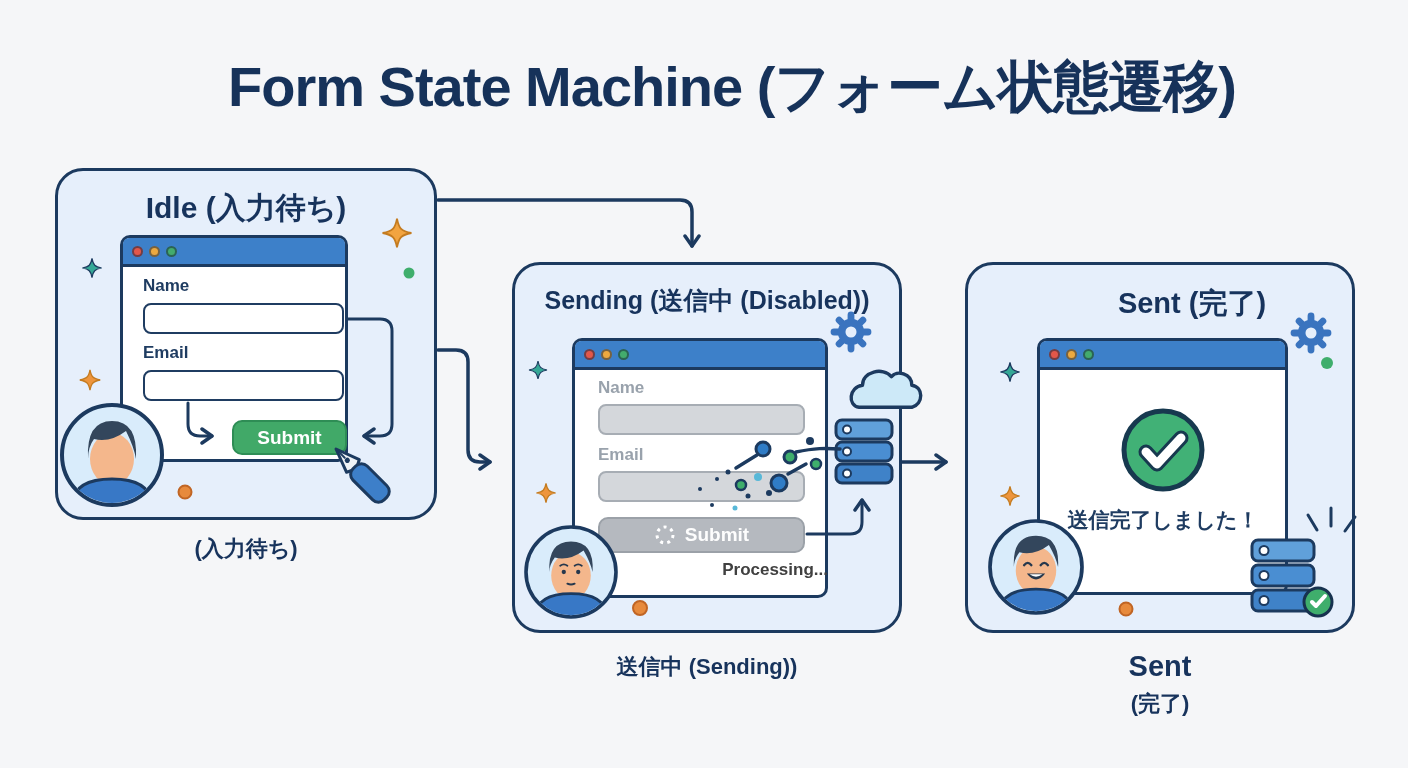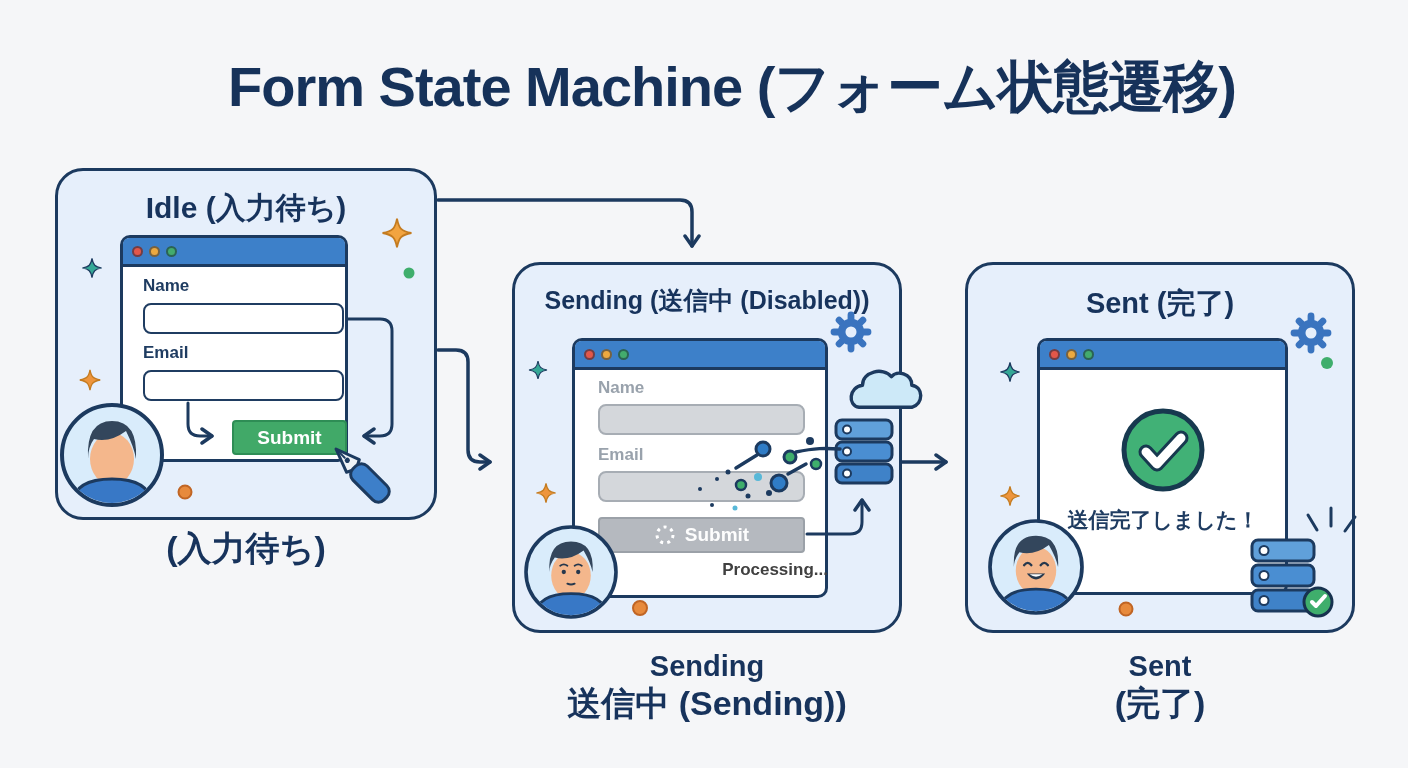--- a/index.html
+++ b/index.html
@@ -33,29 +33,29 @@
   .tdot.yellow{background:#eca93f;}
   .tdot.green{background:#43ab6d;}
   .field-label{position:absolute;font-size:17px;font-weight:bold;color:#1f3c61;}
   .field-label.disabled{color:#99a2ac;font-weight:bold;}
   .input{
     position:absolute;background:#fff;border:2.5px solid #1f3c61;border-radius:8px;box-sizing:border-box;
   }
   .input.disabled{background:#d4d7db;border-color:#a7adb4;}
   .btn{
     position:absolute;display:flex;align-items:center;justify-content:center;gap:9px;
-    border-radius:4px;box-sizing:border-box;color:#fff;font-weight:bold;font-size:19px;
+    border-radius:10px;box-sizing:border-box;color:#fff;font-weight:bold;font-size:19px;
   }
   .btn.primary{background:#41a968;border:2.5px solid #2e8d55;}
   .btn.disabled{background:#b5b9bf;border:2.5px solid #9ba1a8;color:#fdfdfd;}
   .status-text{position:absolute;text-align:right;font-size:17px;font-weight:bold;color:#404040;}
   .success-msg{position:absolute;text-align:center;font-size:21px;font-weight:bold;color:#1f3c61;}
   .caption{position:absolute;text-align:center;font-weight:bold;color:#17335c;line-height:37px;}
   .caption .l1{font-size:29px;}
-  .caption .l2{font-size:34px;}
+  .caption .l2{font-size:22px;}
   #overlay{position:absolute;left:0;top:0;z-index:5;pointer-events:none;}
 </style>
 </head>
 <body>
 
 <div class="page-title">Form State Machine (フォーム状態遷移)</div>
 
 <div class="card" style="left:55px;top:168px;width:382px;height:352px;">
   <div class="card-header" style="top:17px;font-size:30px;">Idle (入力待ち)</div>
 </div>
@@ -90,26 +90,25 @@
 <div class="field-label disabled" style="left:598px;top:445px;">Email</div>
 <div class="input disabled" style="left:598px;top:471px;width:207px;height:31px;"></div>
 <div class="btn disabled" style="left:598px;top:517px;width:207px;height:36px;">
   <svg width="22" height="22">
       <circle cx="11" cy="11" r="8" fill="none" stroke="#ffffff" stroke-width="3" stroke-dasharray="3 4.2"></circle>
     </svg>
   <span>Submit</span>
 </div>
 <div class="status-text" style="left:572px;top:560px;width:256px;">Processing...</div>
 <div class="caption" style="left:512px;top:648px;width:390px;">
-  <div class="l1">Sending</div>
   <div class="l2">送信中 (Sending))</div>
 </div>
 
 <div class="card" style="left:965px;top:262px;width:390px;height:371px;">
-  <div class="card-header" style="top:19px;font-size:29px;">Sent (完了)</div>
+  <div class="card-header" style="top:19px;font-size:29px;padding-left:32px;">Sent (完了)</div>
 </div>
 <div class="window" style="left:1037px;top:338px;width:251px;height:257px;">
   <div class="titlebar">
     <div class="tdot red"></div>
     <div class="tdot yellow"></div>
     <div class="tdot green"></div>
   </div>
 </div>
 <div class="success-msg" style="left:1040px;top:506px;width:246px;">送信完了しました！</div>
 <div class="caption" style="left:965px;top:648px;width:390px;">

